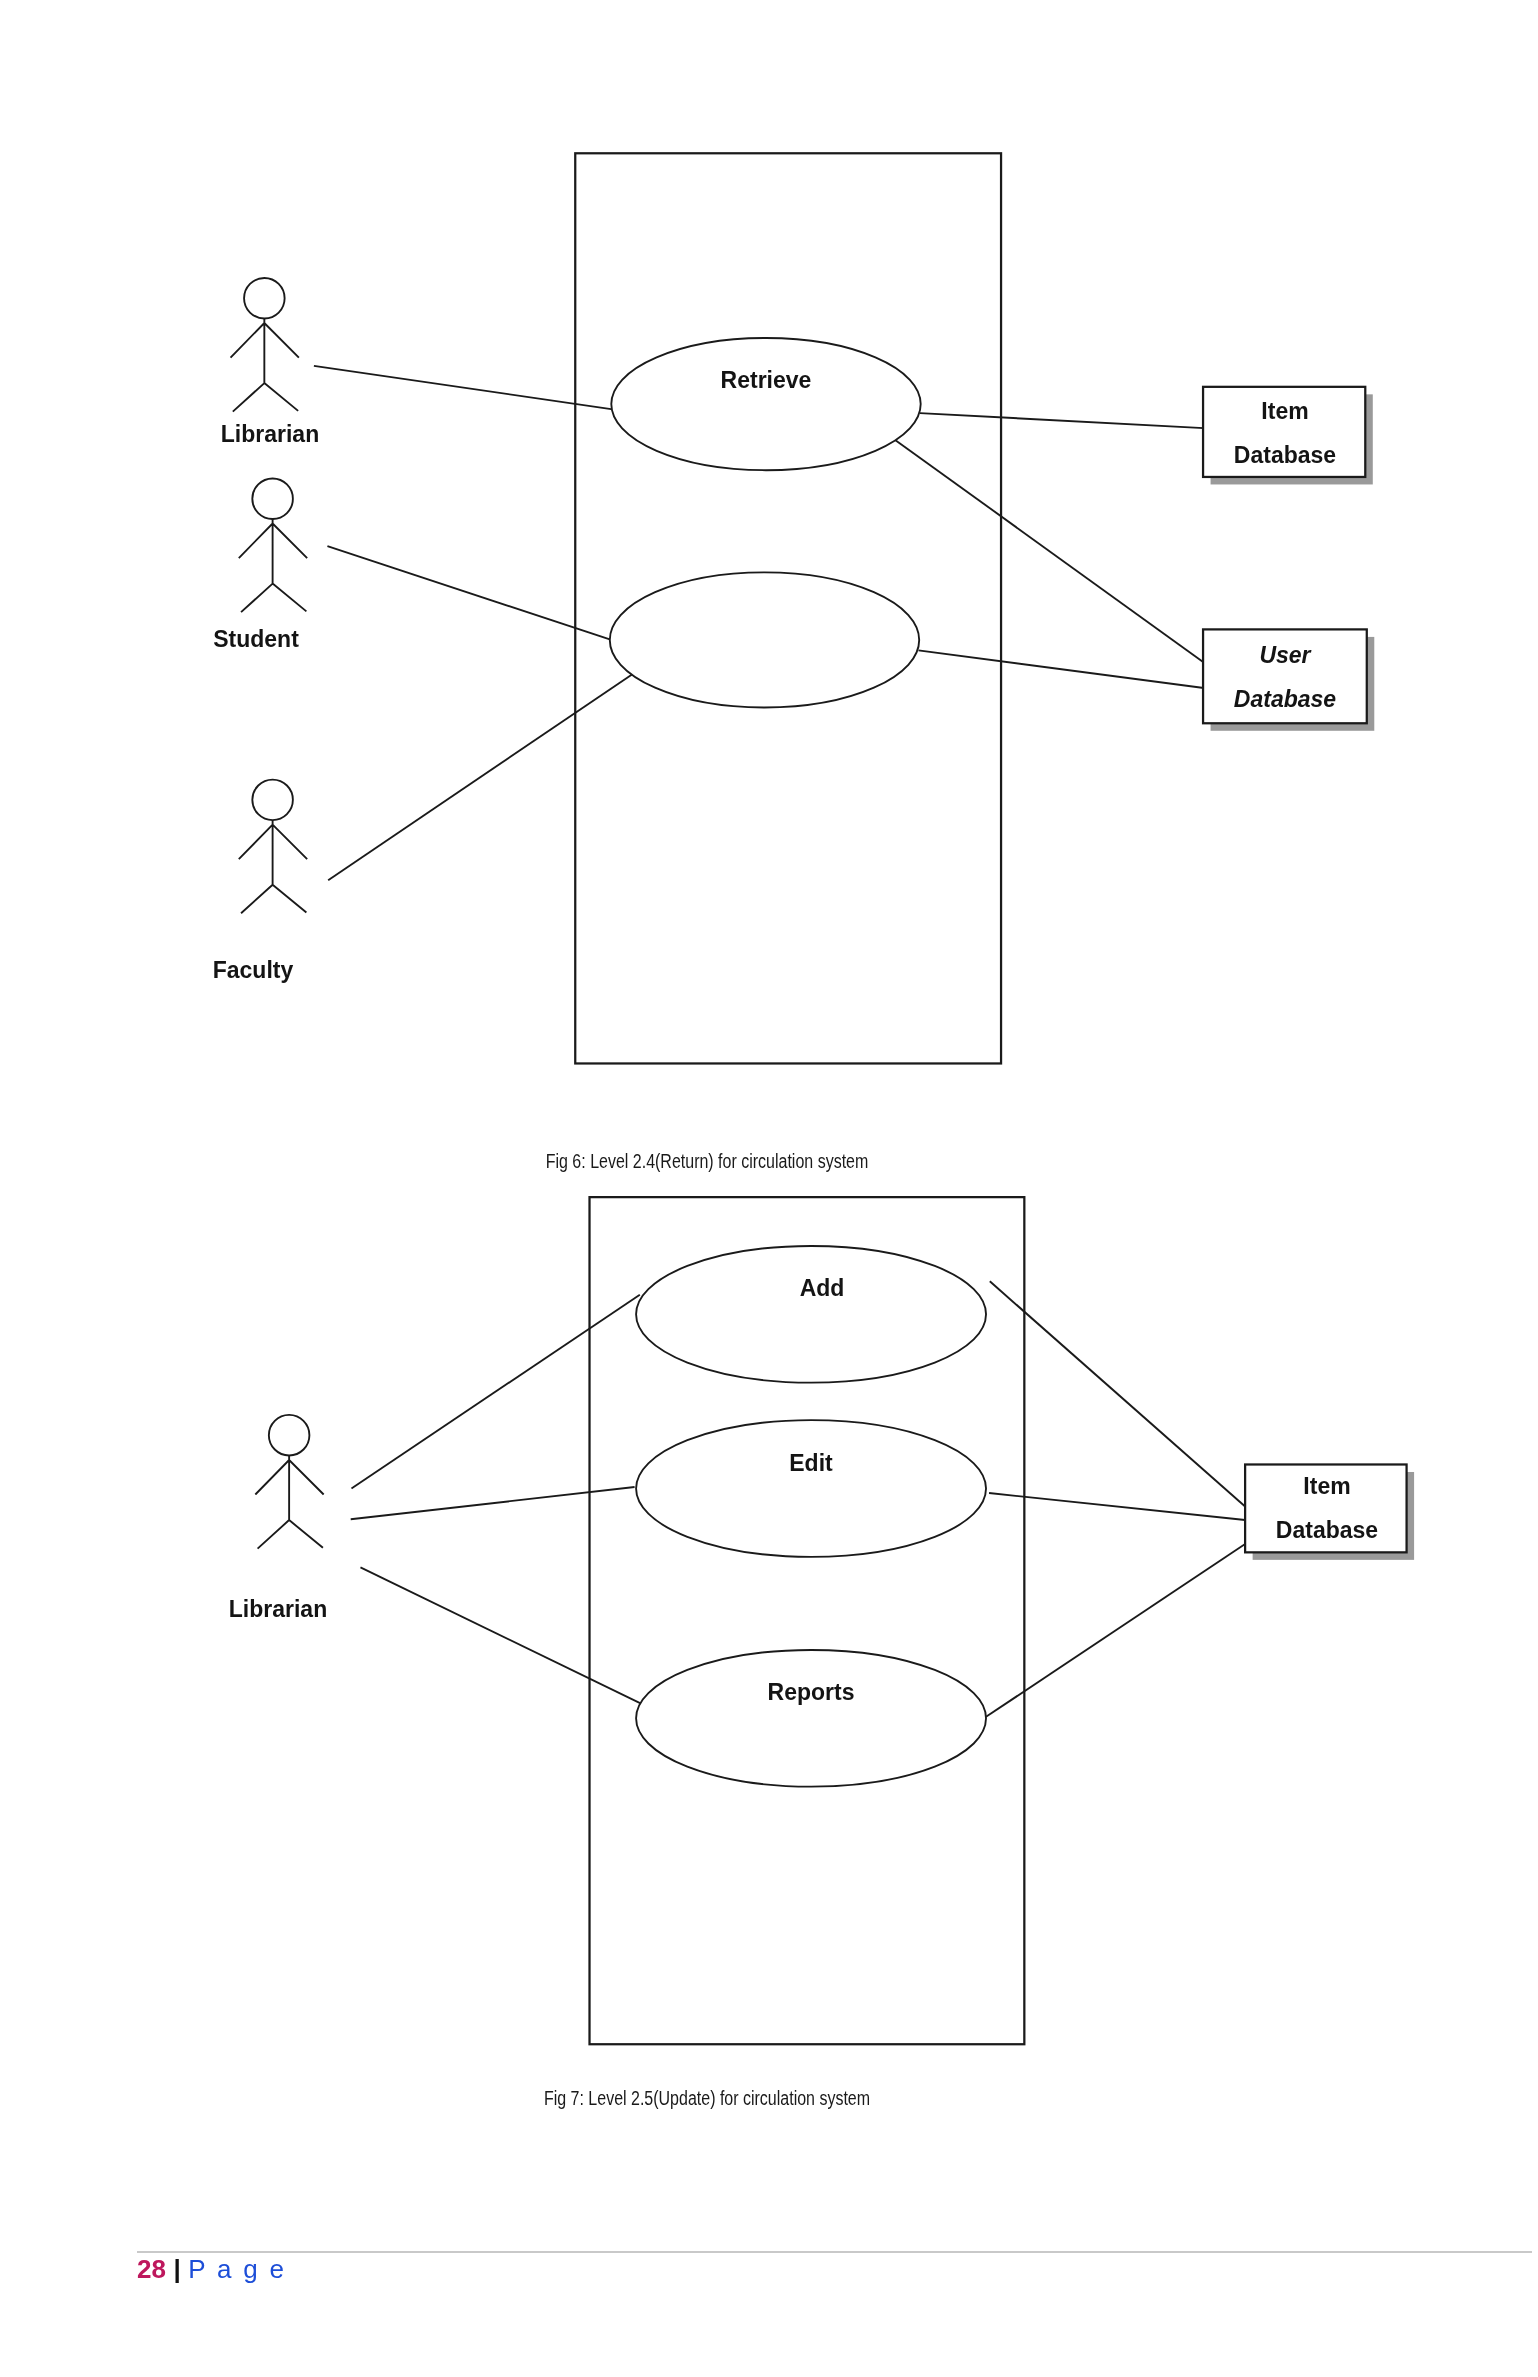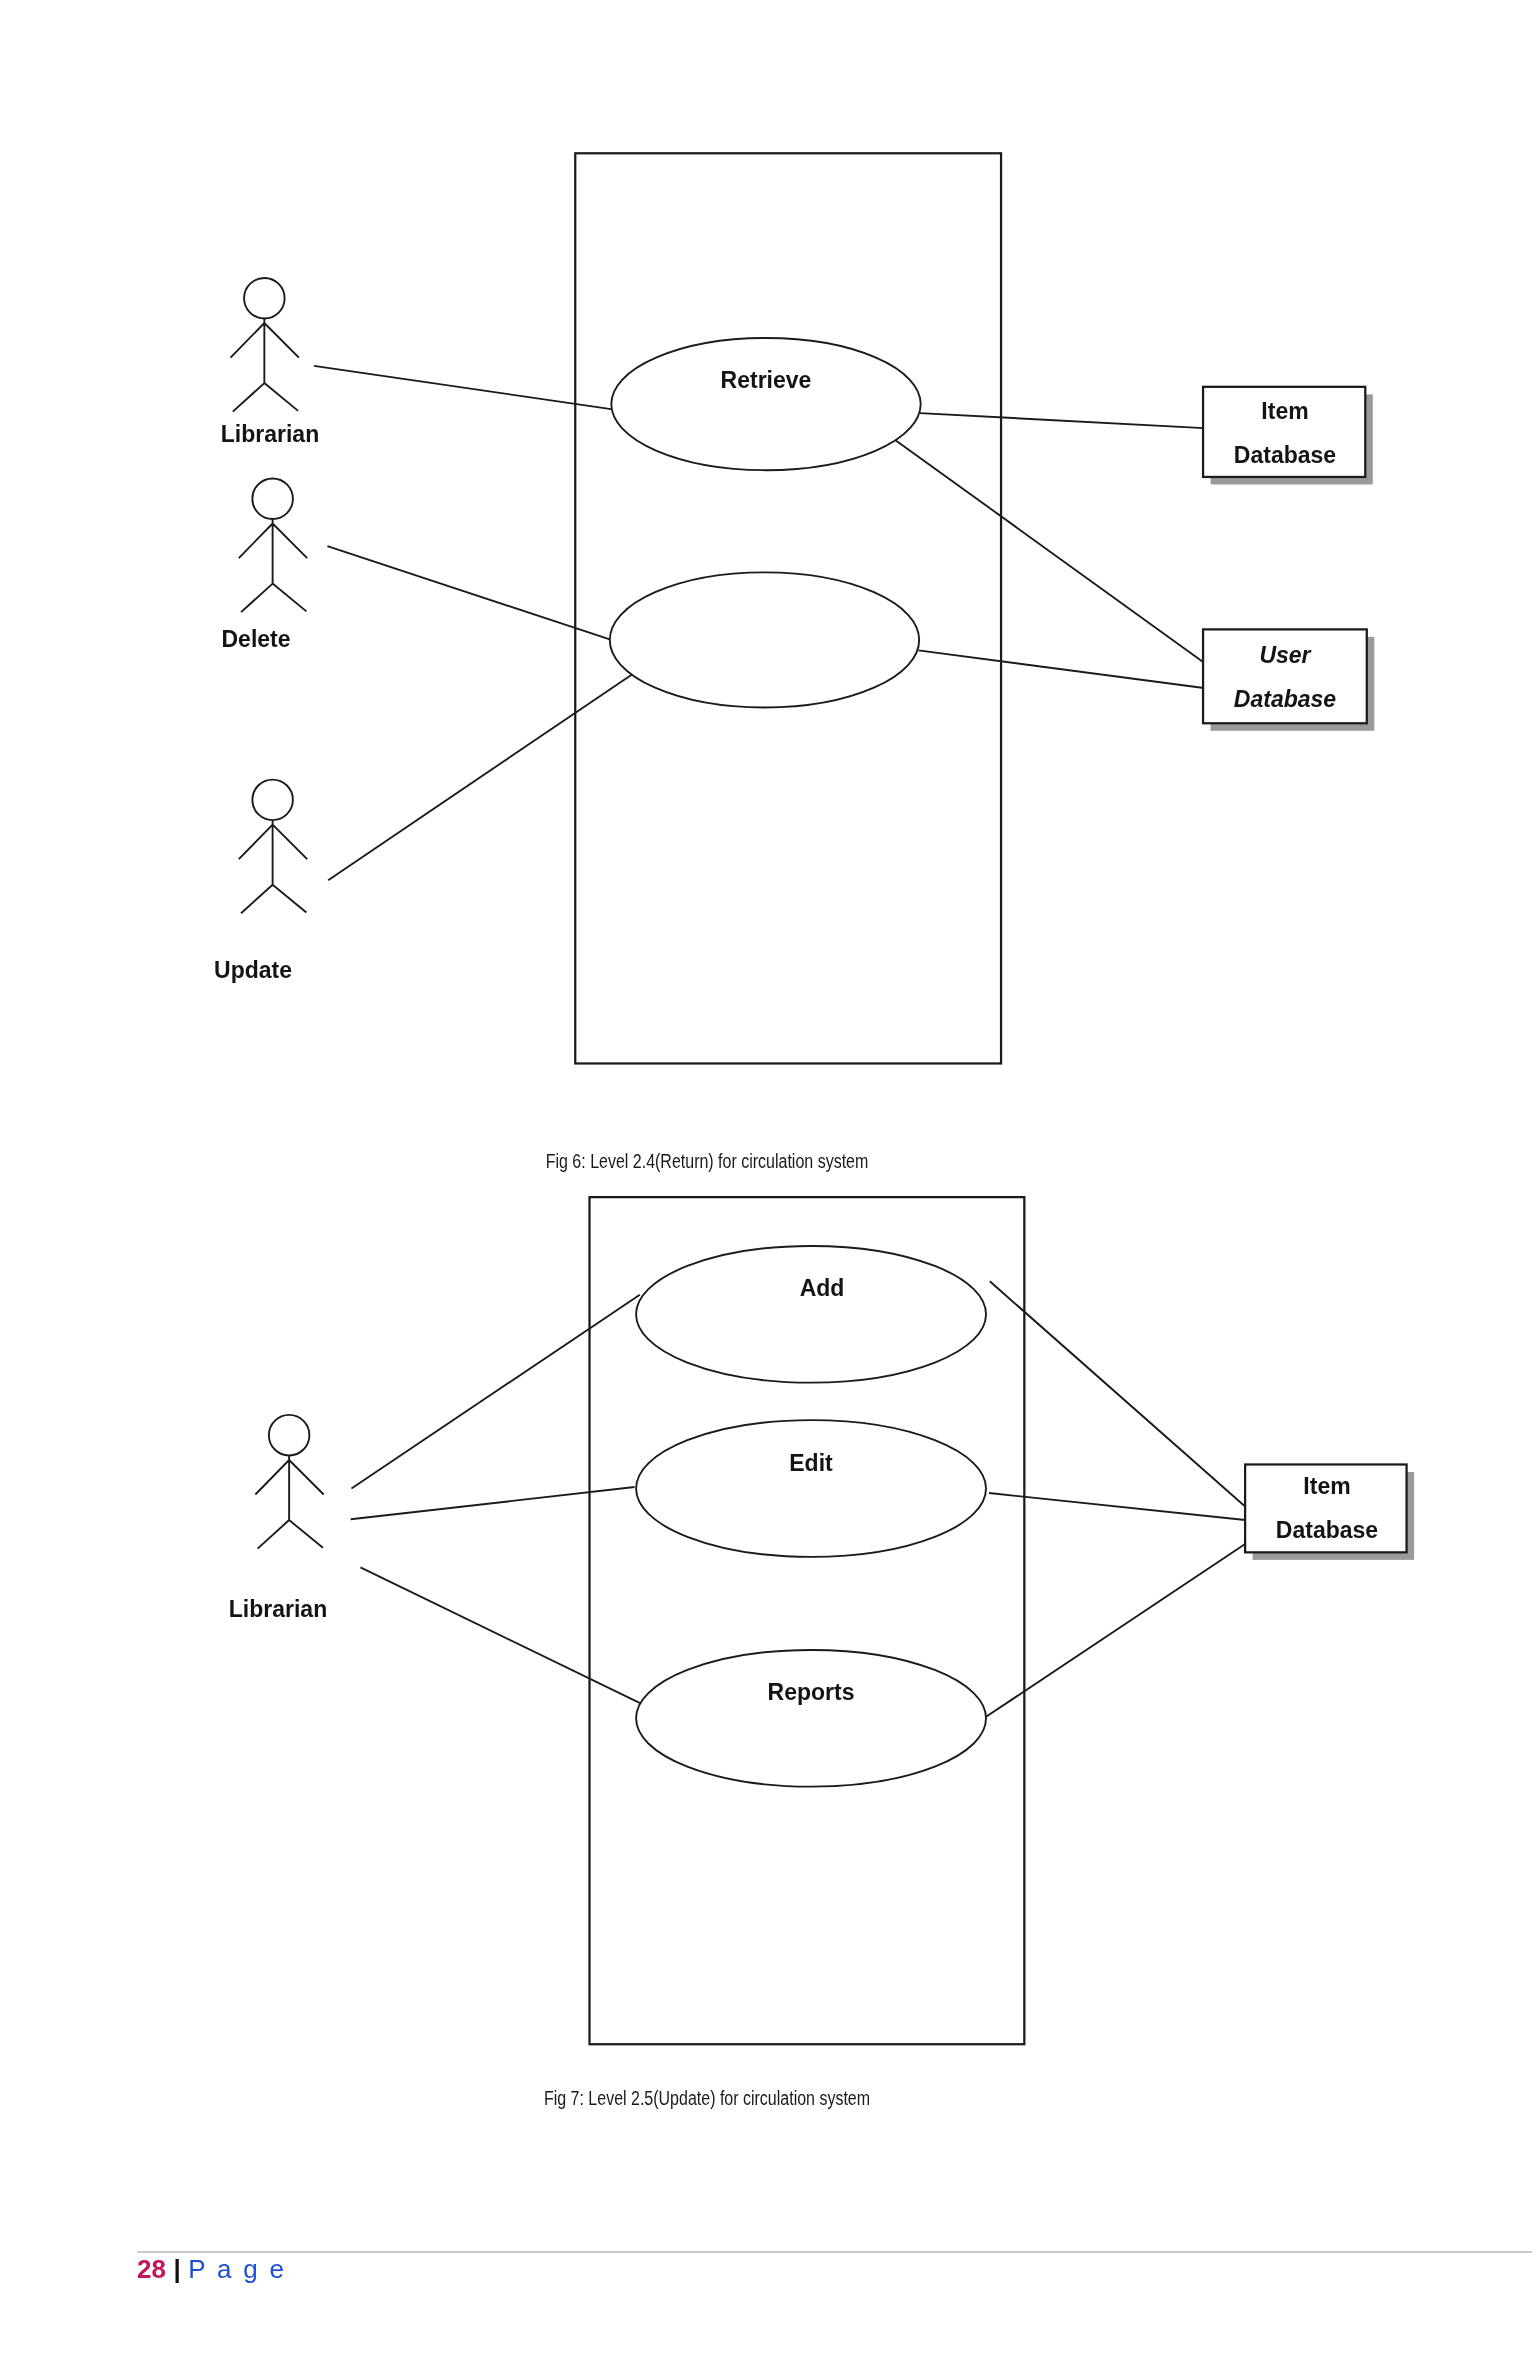--- a/index.html
+++ b/index.html
@@ -117,22 +117,22 @@
         <rect x="1668" y="1960" width="215" height="117" fill="#9a9a9a" stroke="none"></rect>
         <rect x="1658" y="1950" width="215" height="117" fill="#ffffff" stroke-width="3"></rect>
       </g>
     </g>
   </svg>
 
   <div class="lbl" style="left:766px; top:380px;">Retrieve</div>
 
 
   <div class="lbl" style="left:270px; top:434px;">Librarian</div>
-  <div class="lbl" style="left:256px; top:639px;">Delete</div>
-  <div class="lbl" style="left:253px; top:970px;">Update</div>
+  <div class="lbl" style="left:256px; top:639px;">Student</div>
+  <div class="lbl" style="left:253px; top:970px;">Faculty</div>
 
   <div class="lbl lbl-multi" style="left:1285px; top:433px;">
     <div>Item</div>
     <div>Database</div>
   </div>
 
   <div class="lbl lbl-multi" style="left:1285px; top:677px;font-style:italic;">
     <div>User</div>
     <div>Database</div>
   </div>

